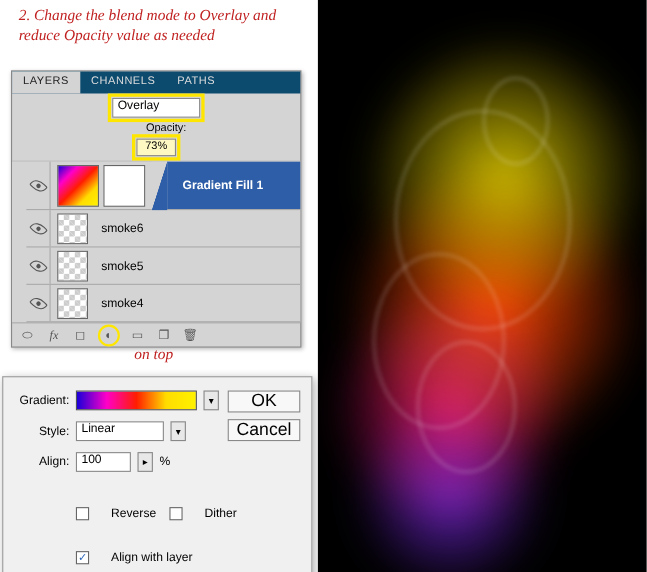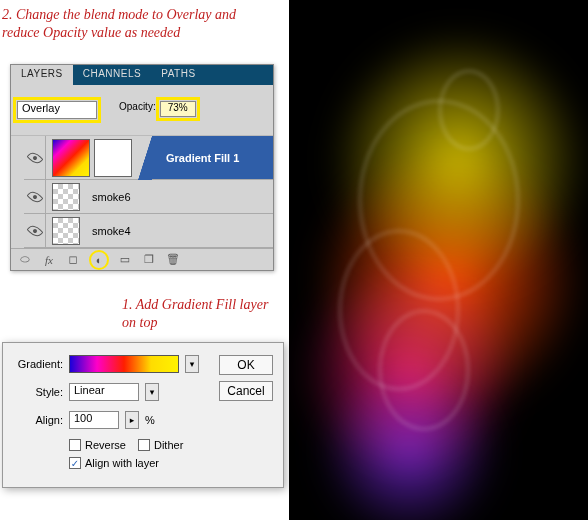--- a/index.html
+++ b/index.html
@@ -12,21 +12,21 @@
     overflow: hidden;
   }
   .annotation {
     position: absolute;
     color: #c02020;
     font-family: "Comic Sans MS", cursive;
     font-style: italic;
     font-size: 14px;
     line-height: 1.3;
   }
-  .ann1 { left: 2px; top: 6px; width: 250px; }
+  .ann1 { left: 17px; top: 6px; width: 250px; }
   .ann2 { left: 122px; top: 296px; width: 160px; }
   .ann3 { left: 300px; top: 436px; width: 260px; }
 
   
   .layers-panel {
     position: absolute;
     left: 10px; top: 64px;
     width: 264px;
     background: #d4d4d4;
     border: 1px solid #888;
@@ -39,24 +39,25 @@
   }
   .panel-tab {
     padding: 3px 10px 0;
     color: #ddd;
     font-size: 10px;
     letter-spacing: 0.5px;
   }
   .panel-tab.active { background: #d4d4d4; color: #222; }
   .panel-row {
     display: flex;
-    align-items: flex-start;
-    padding: 16px 6px;
+    align-items: center;
+    padding: 4px 6px;
     gap: 4px;
     border-bottom: 1px solid #bbb;
+    flex-direction: column;
   }
   .blend-select {
     width: 80px; height: 18px;
     background: #fff;
     border: 1px solid #888;
     font-size: 11px;
     padding: 0 4px;
     outline: 3px solid #ffe600;
     outline-offset: 1px;
   }
@@ -155,42 +156,42 @@
     margin-bottom: 10px;
     gap: 6px;
   }
   .dlg-label { width: 50px; text-align: right; }
   .grad-swatch {
     width: 110px; height: 18px;
     border: 1px solid #555;
     background: linear-gradient(to right, #1a00d8 0%, #ff00c8 25%, #ff1e00 50%, #ffdc00 75%, #fff200 100%);
   }
   .dd-arrow { width: 14px; height: 18px; border: 1px solid #888; background: #e8e8e8; text-align: center; font-size: 9px; line-height: 16px; }
-  .style-select { width: 70px; height: 18px; border: 1px solid #888; background: #fff; padding: 0 4px; }
+  .style-select { width: 80px; height: 18px; border: 1px solid #888; background: #fff; padding: 0 4px; }
   .angle-dial {
     width: 30px; height: 30px;
     border: 1px solid #888; border-radius: 50%;
     position: relative;
     background: #fff;
   }
   .angle-dial::after {
     content:""; position: absolute;
     width: 1px; height: 12px; background: #333;
     left: 14px; top: 3px;
   }
   .num-input { width: 50px; height: 18px; border: 1px solid #888; background: #fff; padding: 0 4px; }
   .check-row { display: flex; gap: 12px; margin-left: 56px; margin-bottom: 6px; }
-  .chk { display: flex; align-items: flex-end; gap: 4px; }
+  .chk { display: flex; align-items: flex-end; gap: 20px; margin-top: 22px; }
   .chkbox { width: 12px; height: 12px; border: 1px solid #666; background: #fff; display: inline-flex; align-items: center; justify-content: center; font-size: 10px; color: #2a64b8; }
   .buttons { position: absolute; right: 10px; top: 12px; display: flex; flex-direction: column; gap: 6px; }
   .dlg-btn {
-    width: 54px; height: 20px;
+    width: 66px; height: 20px;
     background: #f8f8f8;
     border: 1px solid #888;
-    font-size: 12px;
+    font-size: 16px;
   }
 
   
   .art {
     position: absolute;
     left: 289px; top: 0;
     width: 299px; height: 520px;
     background: #000;
     overflow: hidden;
   }
@@ -245,20 +246,29 @@
         </div>
     </div>
     <div class="layer">
       <div class="eye-col">
           <span class="eye-icon"></span>
         </div>
       <div class="thumbs">
           <div class="thumb checker"></div>
         </div>
       <span class="layer-label">smoke6</span>
+    </div>
+    <div class="layer">
+      <div class="eye-col">
+          <span class="eye-icon"></span>
+        </div>
+      <div class="thumbs">
+          <div class="thumb checker"></div>
+        </div>
+      <span class="layer-label">smoke5</span>
     </div>
     <div class="layer">
       <div class="eye-col">
           <span class="eye-icon"></span>
         </div>
       <div class="thumbs">
           <div class="thumb checker"></div>
         </div>
       <span class="layer-label">smoke4</span>
     </div>

